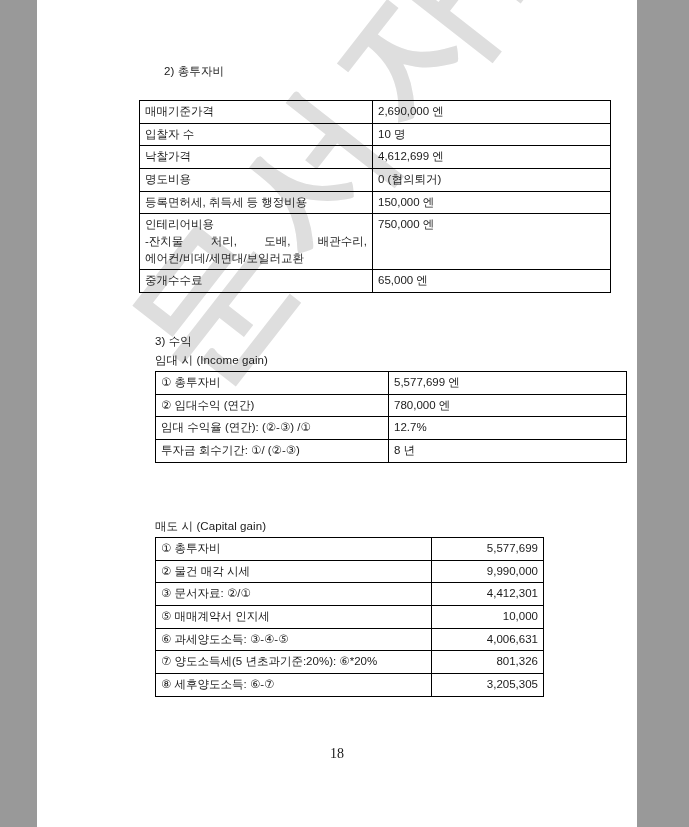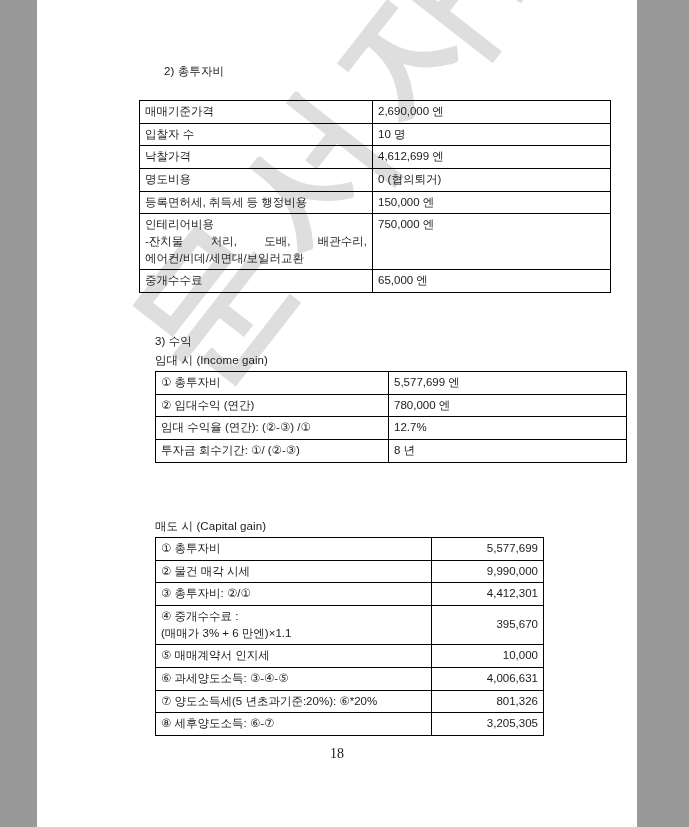--- a/index.html
+++ b/index.html
@@ -212,29 +212,22 @@
       <tbody>
         <tr>
           <td class="c1">① 총투자비</td>
           <td class="c2">5,577,699</td>
         </tr>
         <tr>
           <td class="c1">② 물건 매각 시세</td>
           <td class="c2">9,990,000</td>
         </tr>
         <tr>
-          <td class="c1">③ 총투자비: ②/①</td>
+          <td class="c1">③ 문서자료: ②/①</td>
           <td class="c2">4,412,301</td>
-        </tr>
-        <tr>
-          <td class="c1">
-            <span class="cell-line2">④ 중개수수료 :</span>
-            <span class="cell-line2">(매매가 3% + 6 만엔)×1.1</span>
-          </td>
-          <td class="c2">395,670</td>
         </tr>
         <tr>
           <td class="c1">⑤ 매매계약서 인지세</td>
           <td class="c2">10,000</td>
         </tr>
         <tr>
           <td class="c1">⑥ 과세양도소득: ③-④-⑤</td>
           <td class="c2">4,006,631</td>
         </tr>
         <tr>

